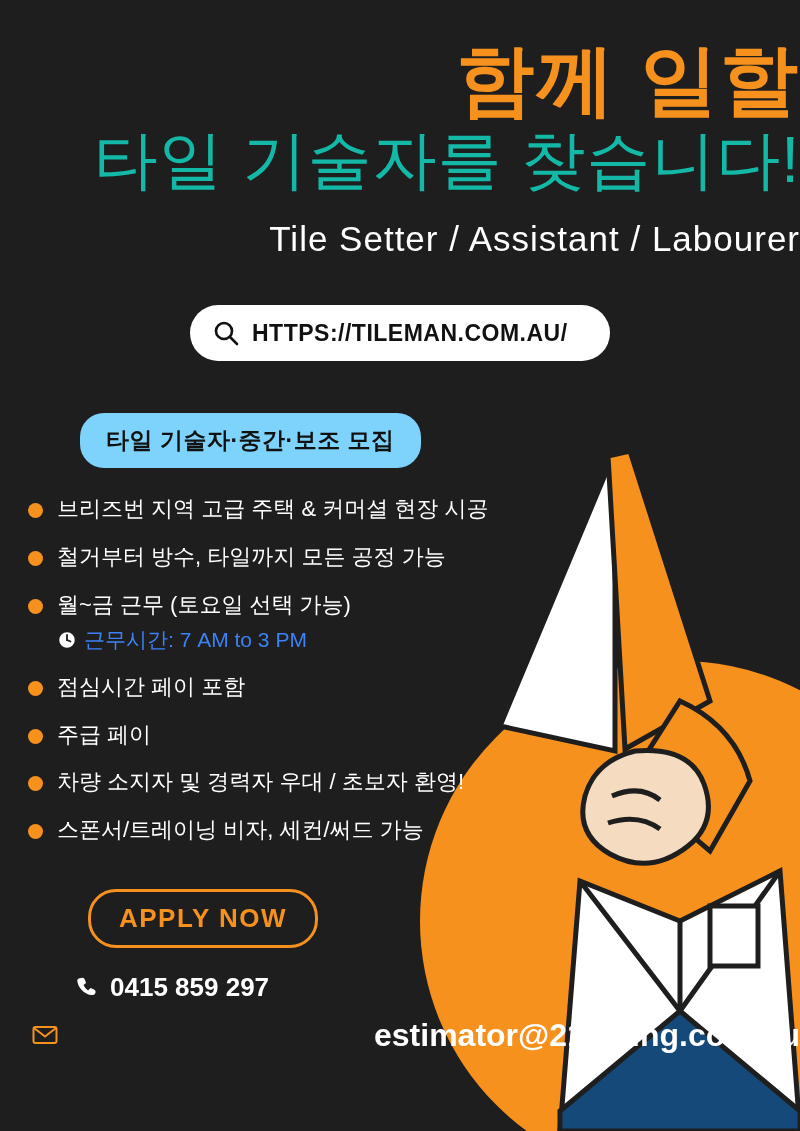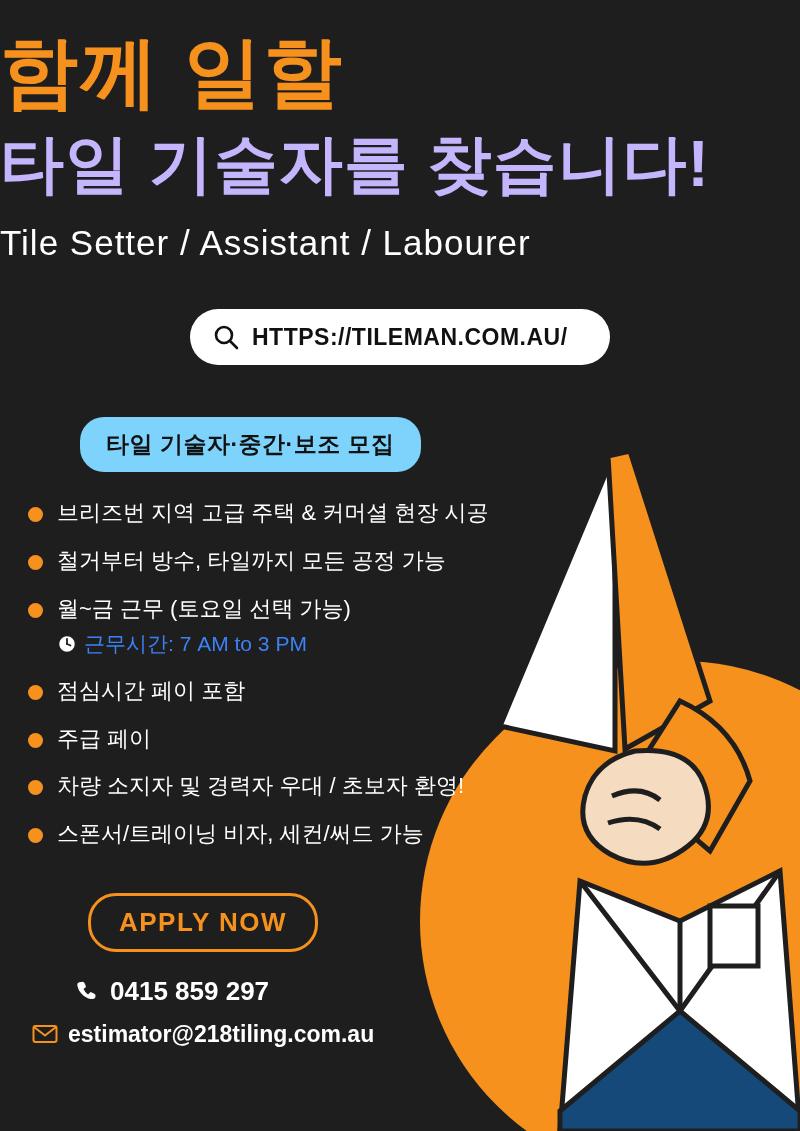--- a/index.html
+++ b/index.html
@@ -15,38 +15,38 @@
     width: 800px;
     height: 1131px;
     background: #1e1e1e;
     overflow: hidden;
   }
 
   
   .headline-wrap {
     position: relative;
     z-index: 5;
-    padding-top: 32px;
-    text-align: left;
+    padding-top: 40px;
+    text-align: right;
   }
   .headline-1 {
     color: #f6911e;
     font-size: 78px;
     font-weight: bold;
     letter-spacing: 2px;
     line-height: 1.05;
     margin: 0;
   }
   .headline-2 {
-    color: #c4b5fd;
+    color: #14b8a6;
     font-size: 64px;
-    font-weight: bold;
+    font-weight: normal;
     letter-spacing: 1px;
     line-height: 1.15;
-    margin: 14px 0 0 0;
+    margin: 2px 0 0 0;
   }
   .subheadline {
     color: #ffffff;
     font-size: 35px;
     font-weight: normal;
     letter-spacing: 1px;
     margin: 22px 0 0 0;
   }
 
   
@@ -155,21 +155,22 @@
     align-items: center;
     color: #ffffff;
     font-weight: bold;
   }
   .contact-phone {
     margin: 24px 0 0 76px;
     font-size: 26px;
   }
   .contact-email {
     margin: 14px 0 0 32px;
-    font-size: 23px;
+    font-size: 32px;
+    justify-content: space-between;
   }
   .contact .ic {
     margin-right: 10px;
     display: inline-block;
   }
 
   
   .art {
     position: absolute;
     right: 0;

